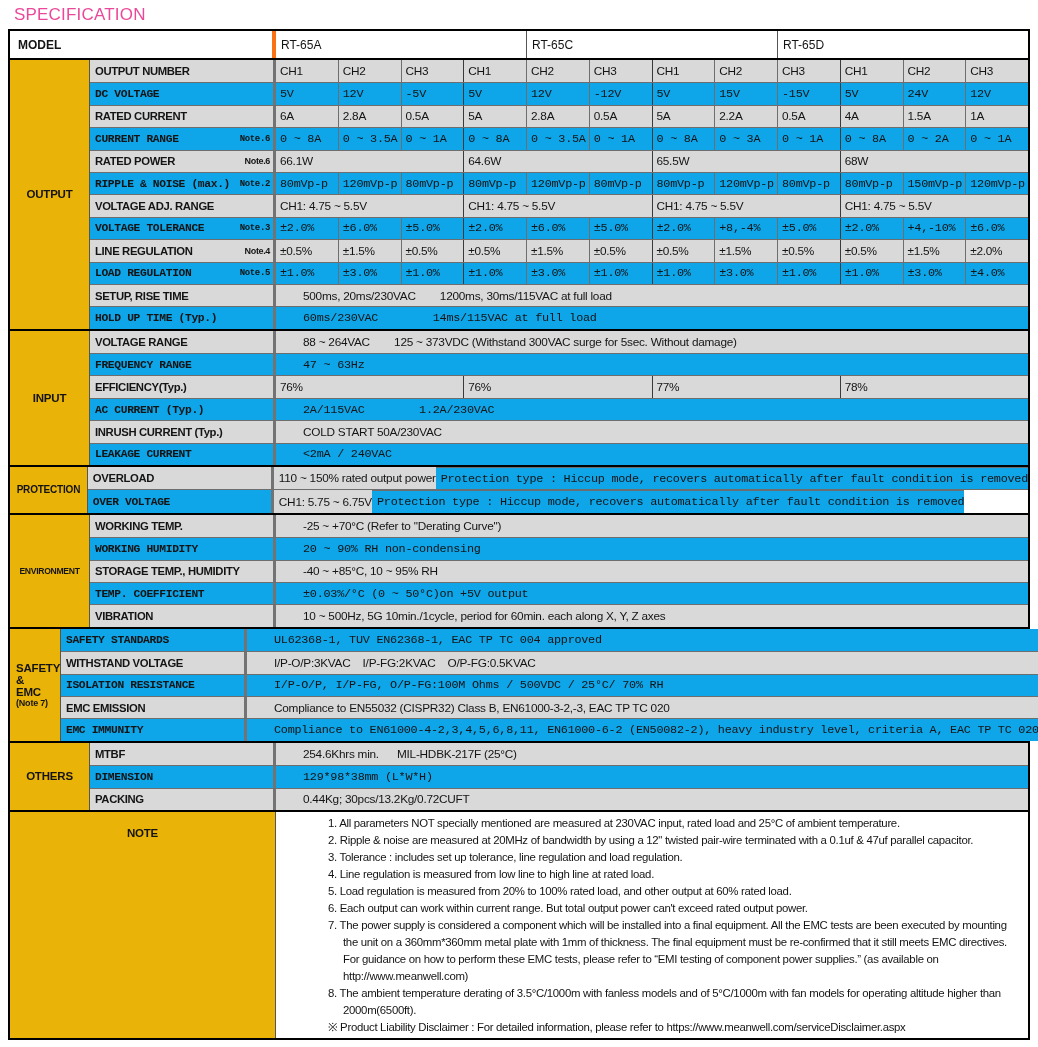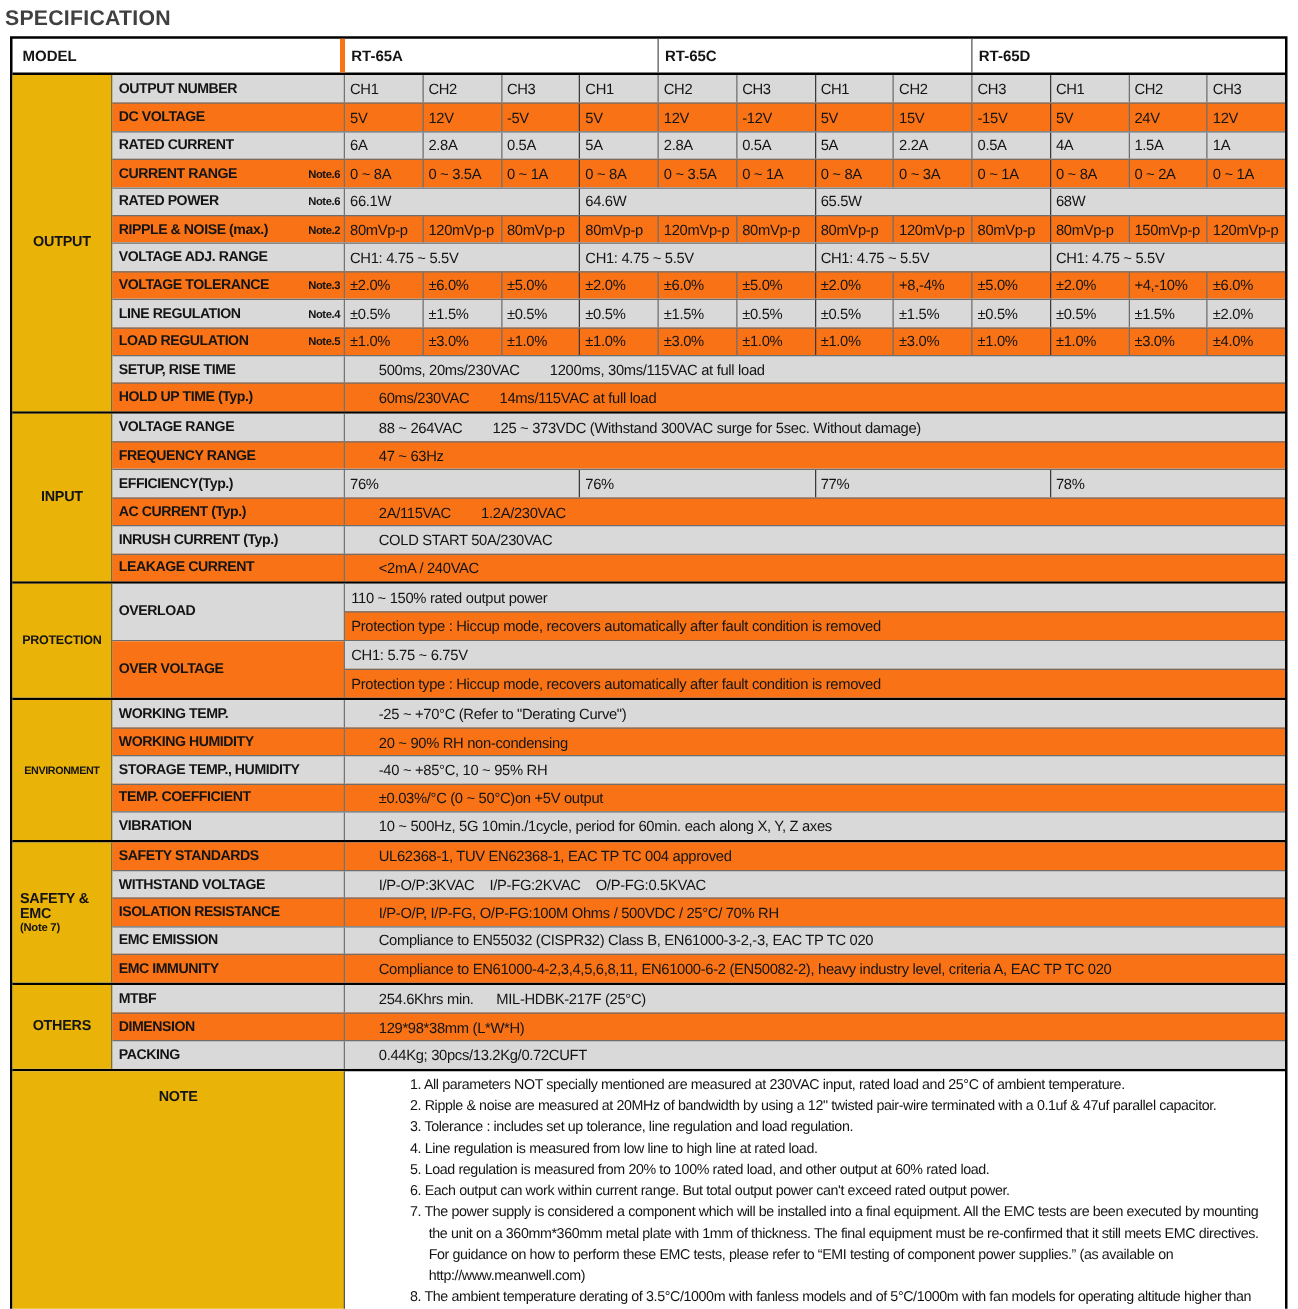--- a/index.html
+++ b/index.html
@@ -3,40 +3,40 @@
 <meta charset="utf-8">
 <style>
   * { box-sizing: border-box; }
   html,body { margin:0; padding:0; }
   body {
     width:1038px; height:1047px; background:#ffffff;
     font-family:"Liberation Sans", sans-serif; color:#141414;
     -webkit-font-smoothing:antialiased;
   }
   .title {
-    font-size:17px; font-weight:bold; letter-spacing:0.2px;
-    margin:5px 0 4px 4px; color:#404040;
+    font-size:17px; font-weight:normal; letter-spacing:0.2px;
+    margin:5px 0 4px 14px; color:#ec4899;
   }
   .spec-table {
     margin-left:8px; width:1022px;
     border:2px solid #000;
     background:#fff;
   }
   
   .hrow { display:flex; height:27px; }
   .hmodel {
     width:266px; border-right:4px solid #f97316;
     display:flex; align-items:center; padding-left:8px;
     font-weight:bold; font-size:12px;
   }
   .hmodels { flex:1; display:flex; }
   .hmodels .cell {
     flex:1; border-right:1px solid #555;
     display:flex; align-items:center; padding-left:5px;
-    font-weight:bold; font-size:12px;
+    font-weight:normal; font-size:12px;
   }
   .hmodels .cell:last-child { border-right:none; }
 
   
   .section { display:flex; border-top:2px solid #000; }
   .cat {
     width:80px; border-right:1px solid #555;
     display:flex; flex-direction:column; align-items:center; justify-content:center;
     font-weight:bold; font-size:11.5px; text-align:center; letter-spacing:-0.2px;
     background:#eab308;
@@ -44,24 +44,24 @@
   .cat.small { font-size:10px; }
   .cat.tiny  { font-size:8.6px; letter-spacing:-0.3px; }
   .cat.safety { align-items:flex-start; text-align:left; padding-left:6px; justify-content:center; }
   .cat.safety .l3 { font-size:9px; }
   .cat.notecat { justify-content:flex-start; padding-top:15px; width:266px; }
 
   .rows { flex:1; display:flex; flex-direction:column; }
   .row { display:flex; height:22.4px; border-top:1px solid #6e6e6e; }
   .row:first-child { border-top:none; }
   .g { background:#d9d9d9; }
-  .w { background:#f97316; }
+  .w { background:#0ea5e9;font-family:Liberation Mono, monospace; }
 
   .param {
-    width:186px; border-right:1px solid #737373;
+    width:186px; border-right:3px solid #737373;
     display:flex; align-items:center; justify-content:space-between;
     padding:0 3px 0 5px; font-weight:bold; font-size:11.3px;
     letter-spacing:-0.35px; white-space:nowrap; overflow:hidden;
   }
   .pn { font-size:9px; font-weight:bold; flex:0 0 auto; margin-left:2px; }
 
   .vals { flex:1; display:flex; font-size:11.8px; letter-spacing:-0.25px; }
   .vals .cell {
     flex:1; display:flex; align-items:center; padding-left:4px;
     border-right:1px solid #6e6e6e; white-space:nowrap; overflow:hidden;
@@ -71,21 +71,21 @@
   .v4  .cell:not(:last-child) { border-right:1.5px solid #3a3a3a; }
   .vals.single {
     display:flex; align-items:center; padding-left:5px;
     white-space:pre; overflow:hidden;margin-left:22px;
   }
 
   
   .pgroup { display:flex; border-top:1px solid #6e6e6e; }
   .pgroup:first-child { border-top:none; }
   .pgroup .param { height:auto; }
-  .prows { flex:1; display:flex; flex-direction:column;text-align:right; }
+  .prows { flex:1; display:flex; flex-direction:row;text-align:right; }
   .prow {
     height:22.4px; border-top:1px solid #6e6e6e;
     display:flex; align-items:center; padding-left:5px;
     font-size:11.8px; letter-spacing:-0.25px; white-space:pre; overflow:hidden;
   }
   .prow:first-child { border-top:none; }
 
   
   .notes {
     flex:1; padding:3px 6px 2px 6px;

